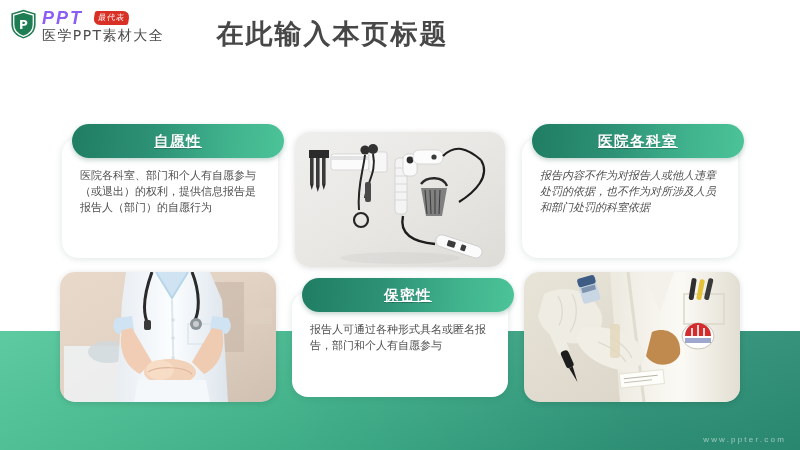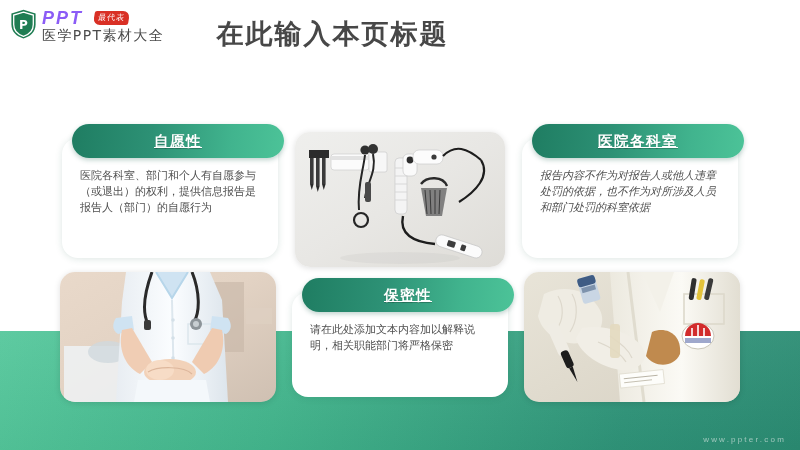--- a/index.html
+++ b/index.html
@@ -249,21 +249,21 @@
         <rect x="140" y="104" width="48" height="12" rx="6" fill="#fbfbfb" stroke="#c6c6c6" stroke-width="0.7"></rect>
         <rect x="152" y="107" width="8" height="6" rx="1" fill="#3c3c3c"></rect>
         <rect x="166" y="107" width="5" height="6" rx="1" fill="#3c3c3c"></rect>
       </g>
       <ellipse cx="105" cy="126" rx="60" ry="6" fill="#00000008"></ellipse>
     </svg>
   </div>
 
   <div class="card" id="card-confidential">
     <div class="body">
-      <div class="text">请在此处添加文本内容加以解释说明，相关职能部门将严格保密</div>
+      <div class="text">报告人可通过各种形式具名或匿名报告，部门和个人有自愿参与</div>
     </div>
     <div class="pill">保密性</div>
   </div>
 
   <div class="photo" id="photo-nurse">
     <svg viewBox="0 0 216 130" preserveAspectRatio="none">
       <defs>
         <linearGradient id="roomg" x1="0" y1="0" x2="1" y2="1">
           <stop offset="0" stop-color="#e9d9ca"></stop>
           <stop offset="0.45" stop-color="#e3d3c4"></stop>

